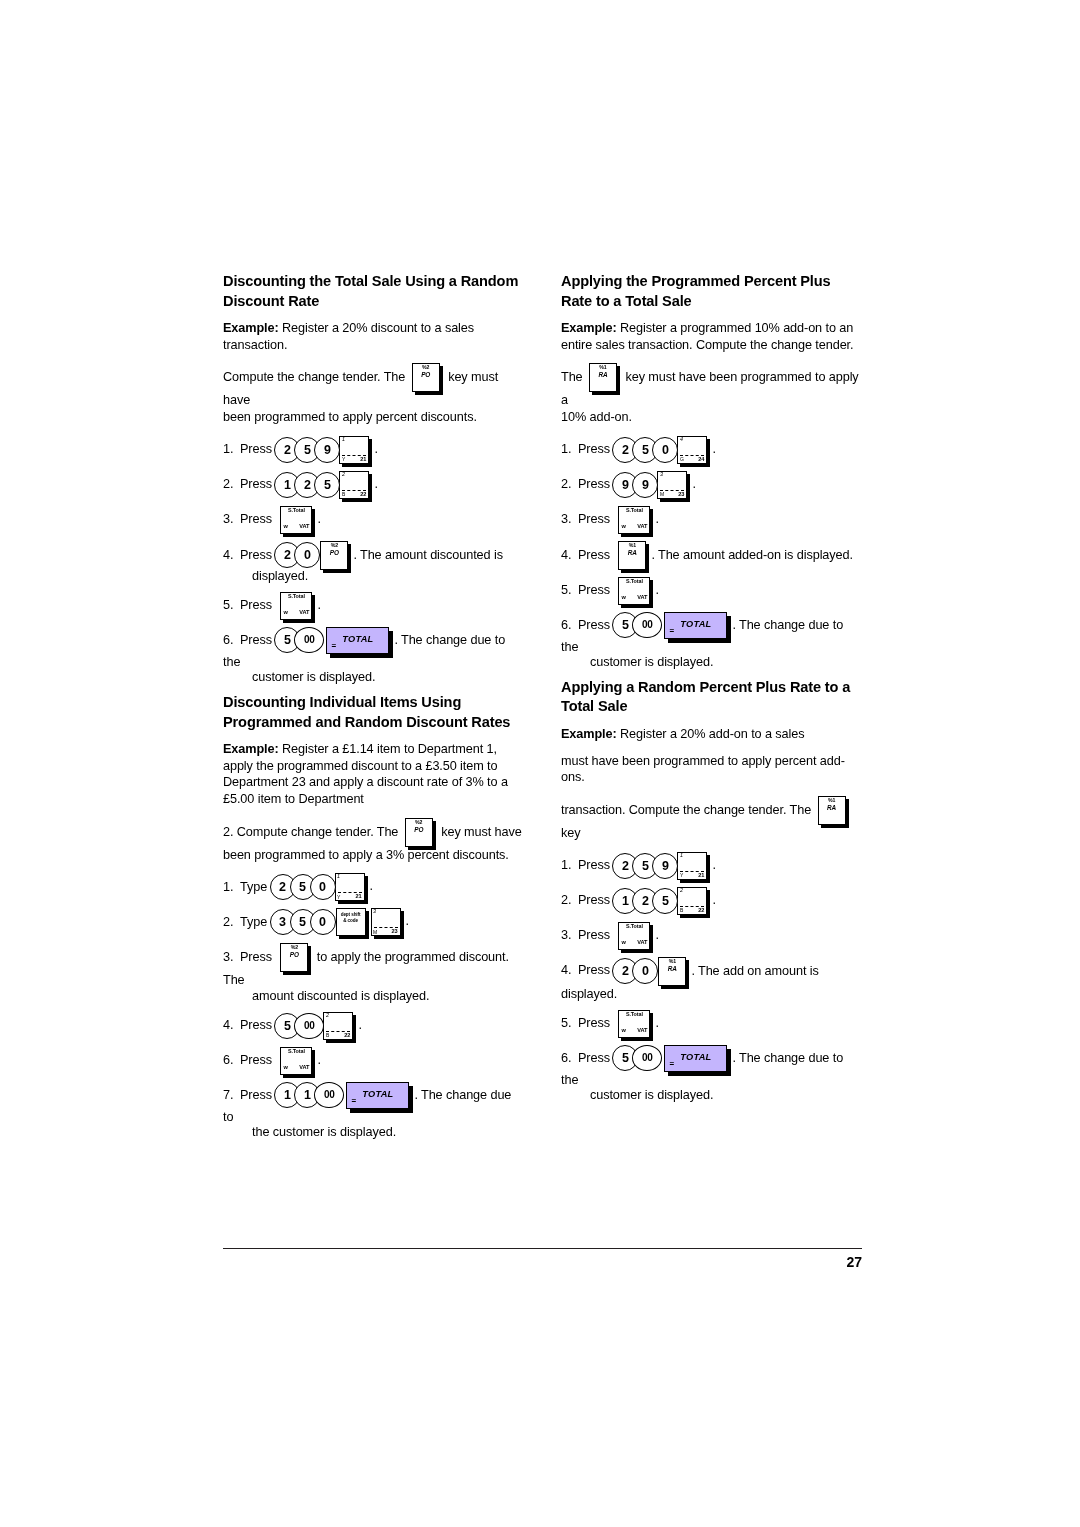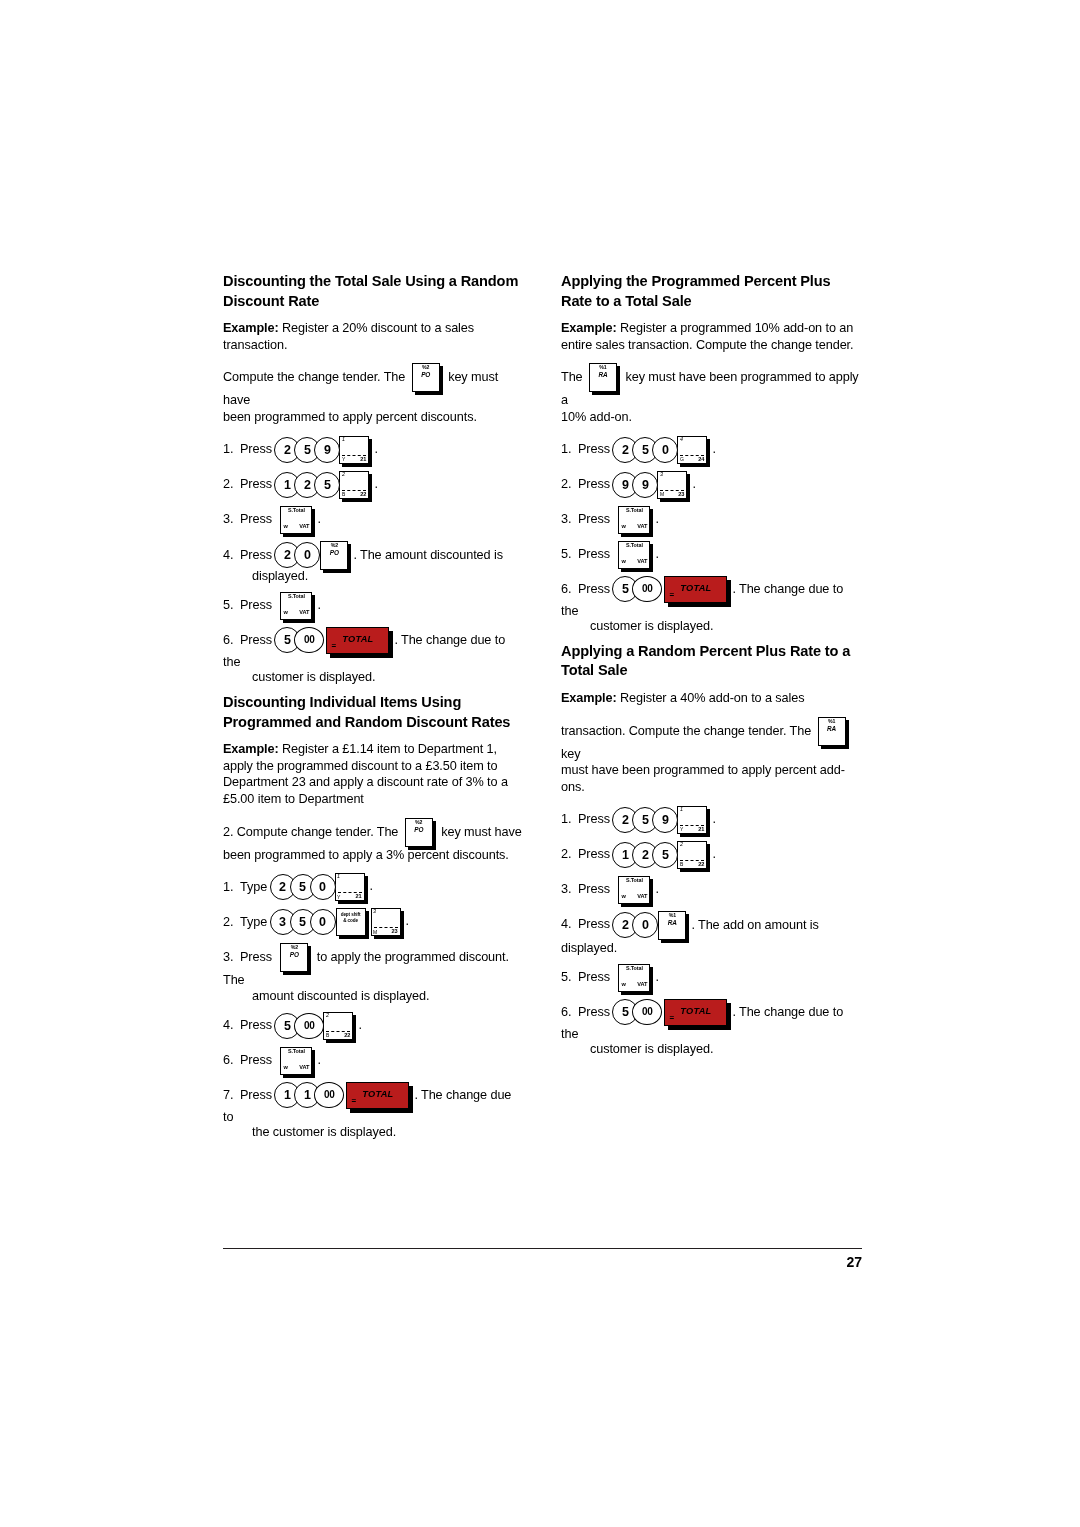--- a/index.html
+++ b/index.html
@@ -81,21 +81,21 @@
   .kds{ 
     display:inline-block;vertical-align:middle;position:relative;
     width:30px;height:28px;border:1.5px solid #000;background:#fff;
     box-shadow:3px 3px 0 #000;margin:0 3px 0 3px;box-sizing:border-box;
   }
   .kds .l1{position:absolute;top:3px;left:0;right:0;text-align:center;font-size:4.6px;font-weight:bold;line-height:1.15;}
   .kds .l2{position:absolute;top:9px;left:0;right:0;text-align:center;font-size:4.6px;font-weight:bold;line-height:1.15;}
 
   .kt{ 
     display:inline-block;vertical-align:middle;position:relative;
-    width:63px;height:27px;border:1.6px solid #000;background:#b91c1c;
+    width:63px;height:27px;border:1.6px solid #000;background:#c4b5fd;
     box-shadow:4px 4px 0 #000;margin:0 5px 0 5px;box-sizing:border-box;
   }
   .kt .lbl{position:absolute;top:5px;left:0;right:0;text-align:center;font-size:9.2px;font-weight:bold;font-style:italic;letter-spacing:0.3px;}
   .kt .eq{position:absolute;bottom:3px;left:4px;font-size:8px;font-weight:bold;line-height:1;}
 
   .inline-key{display:inline-block;vertical-align:middle;}
 
   
   .rule{position:absolute;left:223px;top:1248px;width:639px;height:0;border-top:1.3px solid #231f20;}
   .pageno{position:absolute;right:218px;top:1254px;font-size:14px;font-weight:bold;}
@@ -258,49 +258,53 @@
         </span>
 
         <span class="step">
           <span class="num">3.</span><span class="verb">Press</span>
           <span class="ks"><span class="t">S.Total</span><span class="b">
                 <span>w</span>
                 <span>VAT</span>
               </span></span>.
         </span>
 
+        <span class="step">
+          <span class="num">4.</span><span class="verb">Press</span>
+          <span class="kp"><span class="t">%1</span><span class="b">RA</span></span><span>. The amount added-on is displayed.</span>
+        </span>
 
         <span class="step">
           <span class="num">5.</span><span class="verb">Press</span>
           <span class="ks"><span class="t">S.Total</span><span class="b">
                 <span>w</span>
                 <span>VAT</span>
               </span></span>.
         </span>
 
         <span class="step">
           <span class="num">6.</span><span class="verb">Press</span>
           <span class="keys">
             <span class="kc">5</span><span class="kc wide">00</span><span class="kt"><span class="lbl">TOTAL</span><span class="eq">=</span></span>
           </span><span>. The change due to the</span>
           <span class="cont">customer is displayed.</span>
         </span>
       </div>
 
       <h2 class="sec gap">Applying a Random Percent Plus Rate to a Total Sale</h2>
-      <p class="body sp"><b class="lead">Example:</b><span> Register a 40% add-on to a sales</span></p>
+      <p class="body sp"><b class="lead">Example:</b><span> Register a 20% add-on to a sales</span></p>
+      <p class="body sp">must have been programmed to apply percent add-ons.</p>
       <p class="body tight">
         <span>transaction. Compute the change tender. The</span>
         <span class="kp inline-key">
           <span class="t">%1</span>
           <span class="b">RA</span>
         </span>
         <span>key</span>
       </p>
-      <p class="body sp">must have been programmed to apply percent add-ons.</p>
 
       <div class="steps">
         <span class="step">
           <span class="num">1.</span><span class="verb">Press</span>
           <span class="keys">
             <span class="kc">2</span><span class="kc">5</span><span class="kc">9</span><span class="kd"><span class="tl">1</span><span class="dash"></span><span class="bl">Y</span><span class="br">21</span></span>
           </span>.
         </span>
 
         <span class="step">

